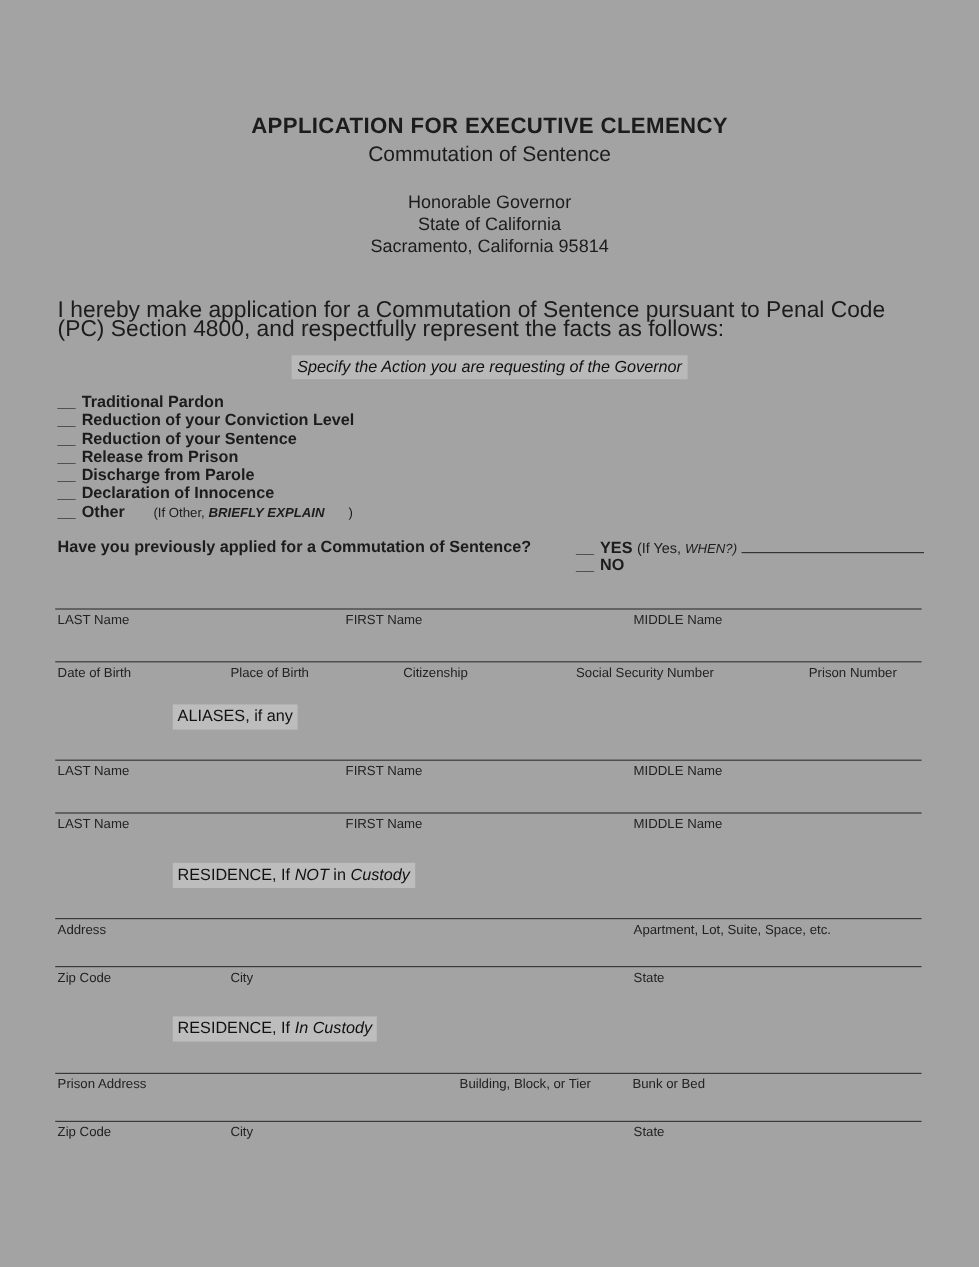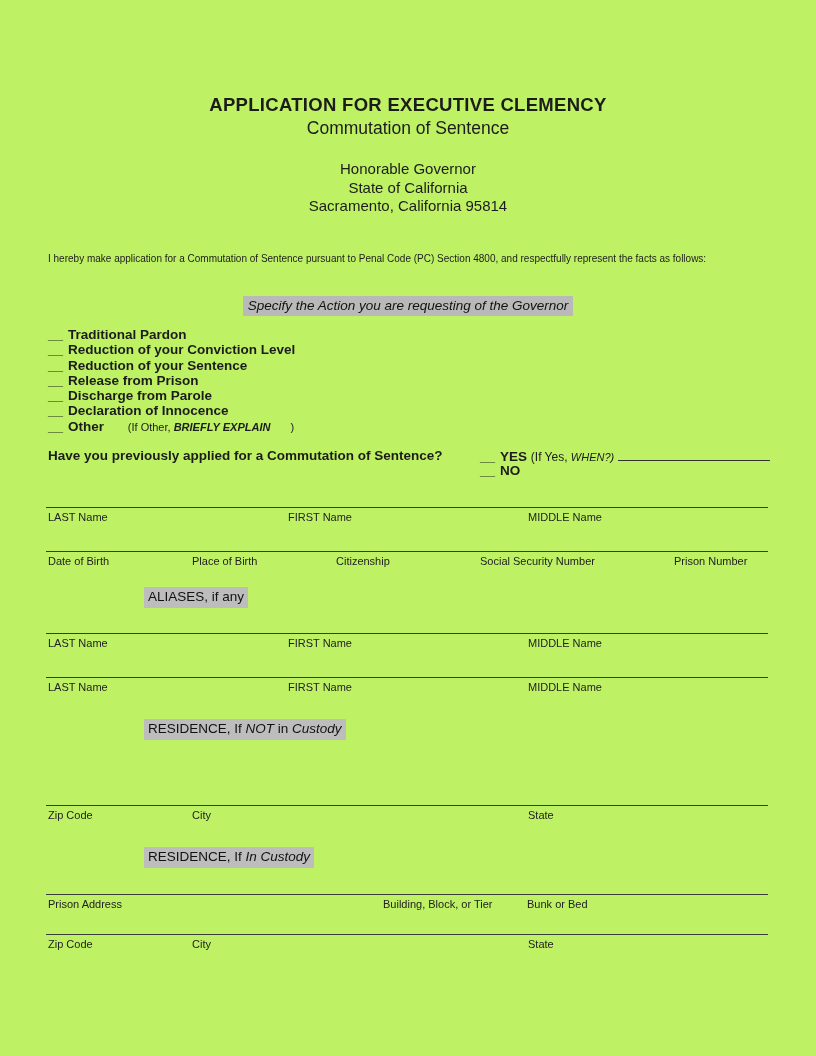--- a/index.html
+++ b/index.html
@@ -1,29 +1,29 @@
 <!DOCTYPE html>
 <html><head>
 <meta charset="utf-8">
 <style>
   html,body { margin:0; padding:0; background:#e8e8e8; }
   .page {
     position:relative; width:816px; height:1056px; margin:0 auto;
-    background:#bef264; overflow:hidden;
+    background:#a3a3a3; overflow:hidden;
     font-family:"Liberation Sans", sans-serif; color:#1c1c1c;
     -webkit-font-smoothing:antialiased;
   }
   .abs { position:absolute; }
   .center { left:0; width:816px; text-align:center; }
 
   .title    { top:94px;  font-size:18.5px; font-weight:700; letter-spacing:.3px; }
   .subtitle { top:118px; font-size:17.5px; font-weight:400; }
   .addressee { top:160px; font-size:15px; line-height:18.6px; font-weight:400; }
 
-  .intro { top:251px; left:48px; width:706px; font-size:10px; line-height:15.8px; }
+  .intro { top:251px; left:48px; width:706px; font-size:19px; line-height:15.8px; }
 
   .banner {
     top:296px; left:0; width:816px; text-align:center;
   }
   .banner .hl {
     display:inline-block; background:#b9b9b9; color:#111;
     font-size:13.5px; font-style:italic; padding:2px 5px 3px 5px;
   }
 
   .options { top:327px; left:48px; font-size:13.5px; font-weight:700; line-height:15.3px; }
@@ -139,20 +139,24 @@
   <div class="fieldrow" style="top:677px">
     <span class="flabel" style="left:2px">LAST Name</span>
     <span class="flabel" style="left:242px">FIRST Name</span>
     <span class="flabel" style="left:482px">MIDDLE Name</span>
   </div>
 
   <div class="sec-heading" style="top:719px">
     <span>RESIDENCE, If </span><span class="em">NOT</span><span> in </span><span class="em">Custody</span>
   </div>
 
+  <div class="fieldrow" style="top:765px">
+    <span class="flabel" style="left:2px">Address</span>
+    <span class="flabel" style="left:482px">Apartment, Lot, Suite, Space, etc.</span>
+  </div>
 
   <div class="fieldrow" style="top:805px">
     <span class="flabel" style="left:2px">Zip Code</span>
     <span class="flabel" style="left:146px">City</span>
     <span class="flabel" style="left:482px">State</span>
   </div>
 
   <div class="sec-heading" style="top:847px">
     <span>RESIDENCE, If </span><span class="em">In Custody</span>
   </div>

